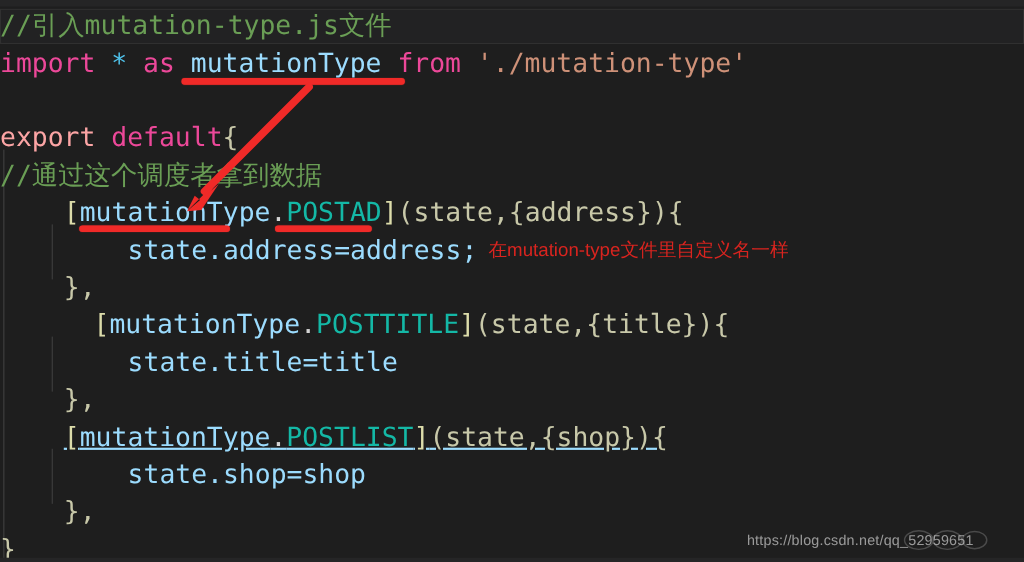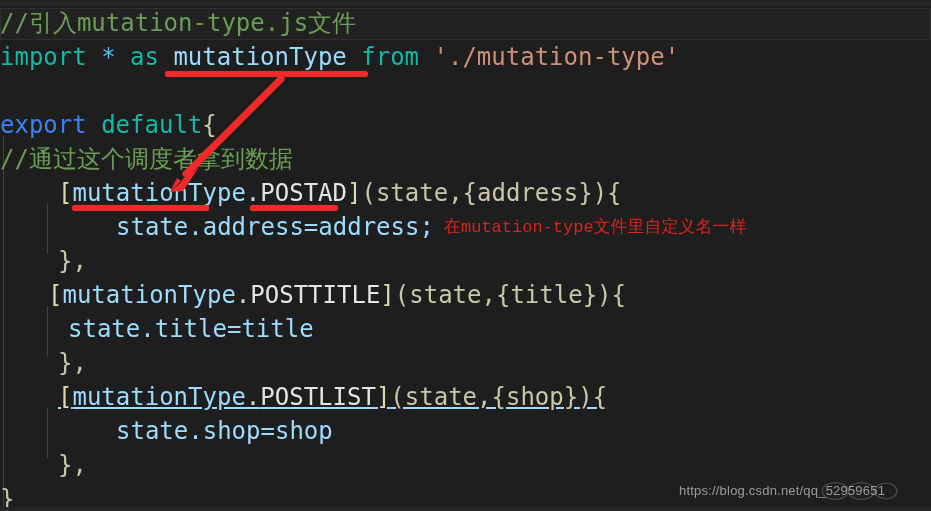--- a/index.html
+++ b/index.html
@@ -53,25 +53,25 @@
     position: absolute;
     left: 0;
     height: 32px;
     width: 931px;
     border: 1px solid #303030;
     background: #222223;
     box-sizing: border-box;
   }
 
   .tok-comment  { color: #6a9e55; }
-  .tok-keyword  { color: #14b8a6; }
-  .tok-keyword2 { color: #3b82f6; }
+  .tok-keyword  { color: #ec4899; }
+  .tok-keyword2 { color: #fca5a5; }
   .tok-string   { color: #ce9178; }
   .tok-var      { color: #9cdcfe; }
-  .tok-prop     { color: #e5e5e5; }
+  .tok-prop     { color: #14b8a6; }
   .tok-punc     { color: #d4d4d4; }
   .tok-brack-y  { color: #dcdcaa; }
   .tok-brack-v  { color: #c8c8a9; }
   .tok-star     { color: #4fc1e9; }
 
   
   .ann-underline {
     position: absolute;
     background: #f02a28;
     border-radius: 3px;
@@ -79,21 +79,21 @@
   }
   .ann-arrow {
     position: absolute;
     left: 0; top: 0;
     width: 931px; height: 511px;
     pointer-events: none;
   }
   .ann-text {
     position: absolute;
     color: #d9241f;
-    font-family: Liberation Mono, monospace;
+    font-family: Liberation Sans, sans-serif;
     font-size: 17px;
     line-height: 20px;
     white-space: pre;
   }
 
   
   .watermark {
     position: absolute;
     color: #c9c9c9;
     opacity: 0.72;
@@ -137,23 +137,23 @@
     <div class="line" style="top:102px;"><span class="tok-keyword2">export</span><span class="tok-punc"> </span><span class="tok-keyword">default</span><span class="tok-brack-v">{</span></div>
 
     <div class="line" style="top:136px; "><span class="tok-comment">//通过这个调度者拿到数据</span></div>
 
     <div class="line" style="top:170px; padding-left:58px;"><span class="tok-brack-y">[</span><span class="tok-var">mutationType</span><span class="tok-punc">.</span><span class="tok-prop">POSTAD</span><span class="tok-brack-y">]</span><span class="tok-brack-v">(state,{address}){</span></div>
 
     <div class="line" style="top:204px; padding-left:116px;"><span class="tok-var">state.address=address;</span></div>
 
     <div class="line" style="top:238px; padding-left:58px;"><span class="tok-brack-v">},</span></div>
 
-    <div class="line" style="top:272px; padding-left:48px;"><span class="tok-brack-y">[</span><span class="tok-var">mutationType</span><span class="tok-punc">.</span><span class="tok-prop">POSTTITLE</span><span class="tok-brack-y">]</span><span class="tok-brack-v">(state,{title}){</span></div>
+    <div class="line" style="top:272px; padding-left:85px;"><span class="tok-brack-y">[</span><span class="tok-var">mutationType</span><span class="tok-punc">.</span><span class="tok-prop">POSTTITLE</span><span class="tok-brack-y">]</span><span class="tok-brack-v">(state,{title}){</span></div>
 
-    <div class="line" style="top:306px; padding-left:68px;"><span class="tok-var">state.title=title</span></div>
+    <div class="line" style="top:306px; padding-left:116px;"><span class="tok-var">state.title=title</span></div>
 
     <div class="line" style="top:340px; padding-left:58px;"><span class="tok-brack-v">},</span></div>
 
     <div class="line" style="top:374px; padding-left:58px;text-decoration:underline;"><span class="tok-brack-y">[</span><span class="tok-var">mutationType</span><span class="tok-punc">.</span><span class="tok-prop">POSTLIST</span><span class="tok-brack-y">]</span><span class="tok-brack-v">(state,{shop}){</span></div>
 
     <div class="line" style="top:408px; padding-left:116px;"><span class="tok-var">state.shop=shop</span></div>
 
     <div class="line" style="top:442px; padding-left:58px;"><span class="tok-brack-v">},</span></div>
 
     <div class="line" style="top:476px;"><span class="tok-brack-v">}</span></div>

